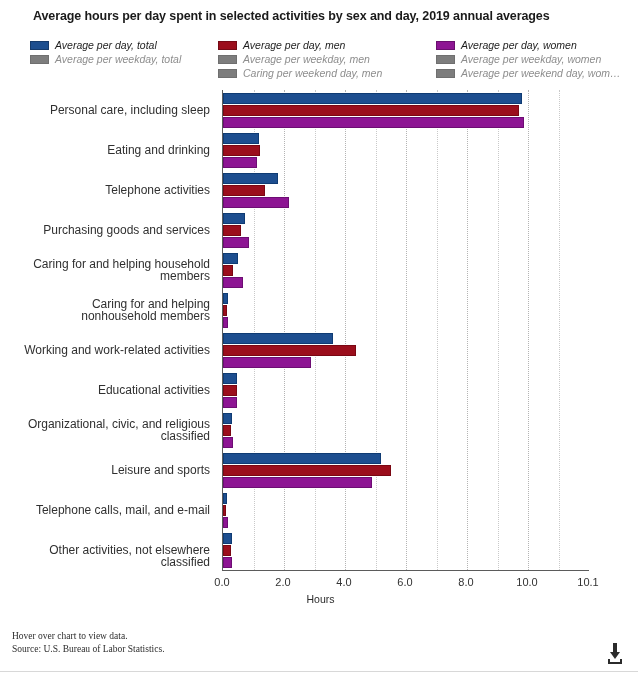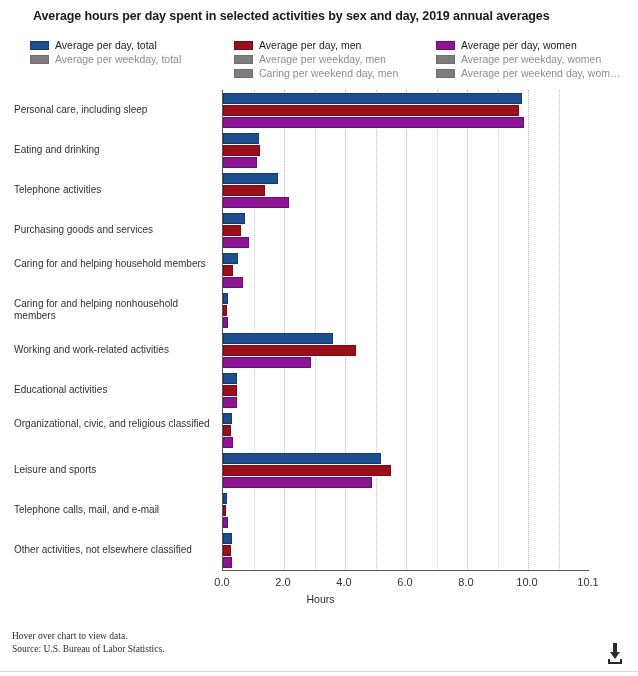--- a/index.html
+++ b/index.html
@@ -28,27 +28,28 @@
     white-space: nowrap;
   }
 
   
   .legend {
     position: absolute;
     left: 30px;
     top: 38px;
     width: 600px;
     height: 42px;
+    font-style: italic;
   }
   .legend-col {
     position: absolute;
     top: 0;
   }
   .legend-col.c1 { left: 0px; }
-  .legend-col.c2 { left: 204px; }
+  .legend-col.c2 { left: 188px; }
   .legend-col.c3 { left: 406px; }
   .legend-row {
     display: flex;
     align-items: center;
     height: 14px;
     margin-bottom: 0px;
     white-space: nowrap;
   }
   .swatch {
     width: 19px;
@@ -88,22 +89,22 @@
     position: absolute;
     top: 0;
     bottom: 0;
     width: 0;
     border-left: 1px dotted #c9c9c9;
   }
   .gridline.major { border-left: 1px dotted #b4b4b4; }
   .ylabel {
     position: absolute;
     width: 196px;
-    text-align: left;
-    font-size: 10px;
+    text-align: right;
+    font-size: 12px;
     line-height: 12.6px;
     color: #303030;
     left: 14px;
   }
   .bar {
     position: absolute;
     height: 11px;
     box-sizing: border-box;
     border: 1px solid rgba(0,0,0,0.35);
   }

